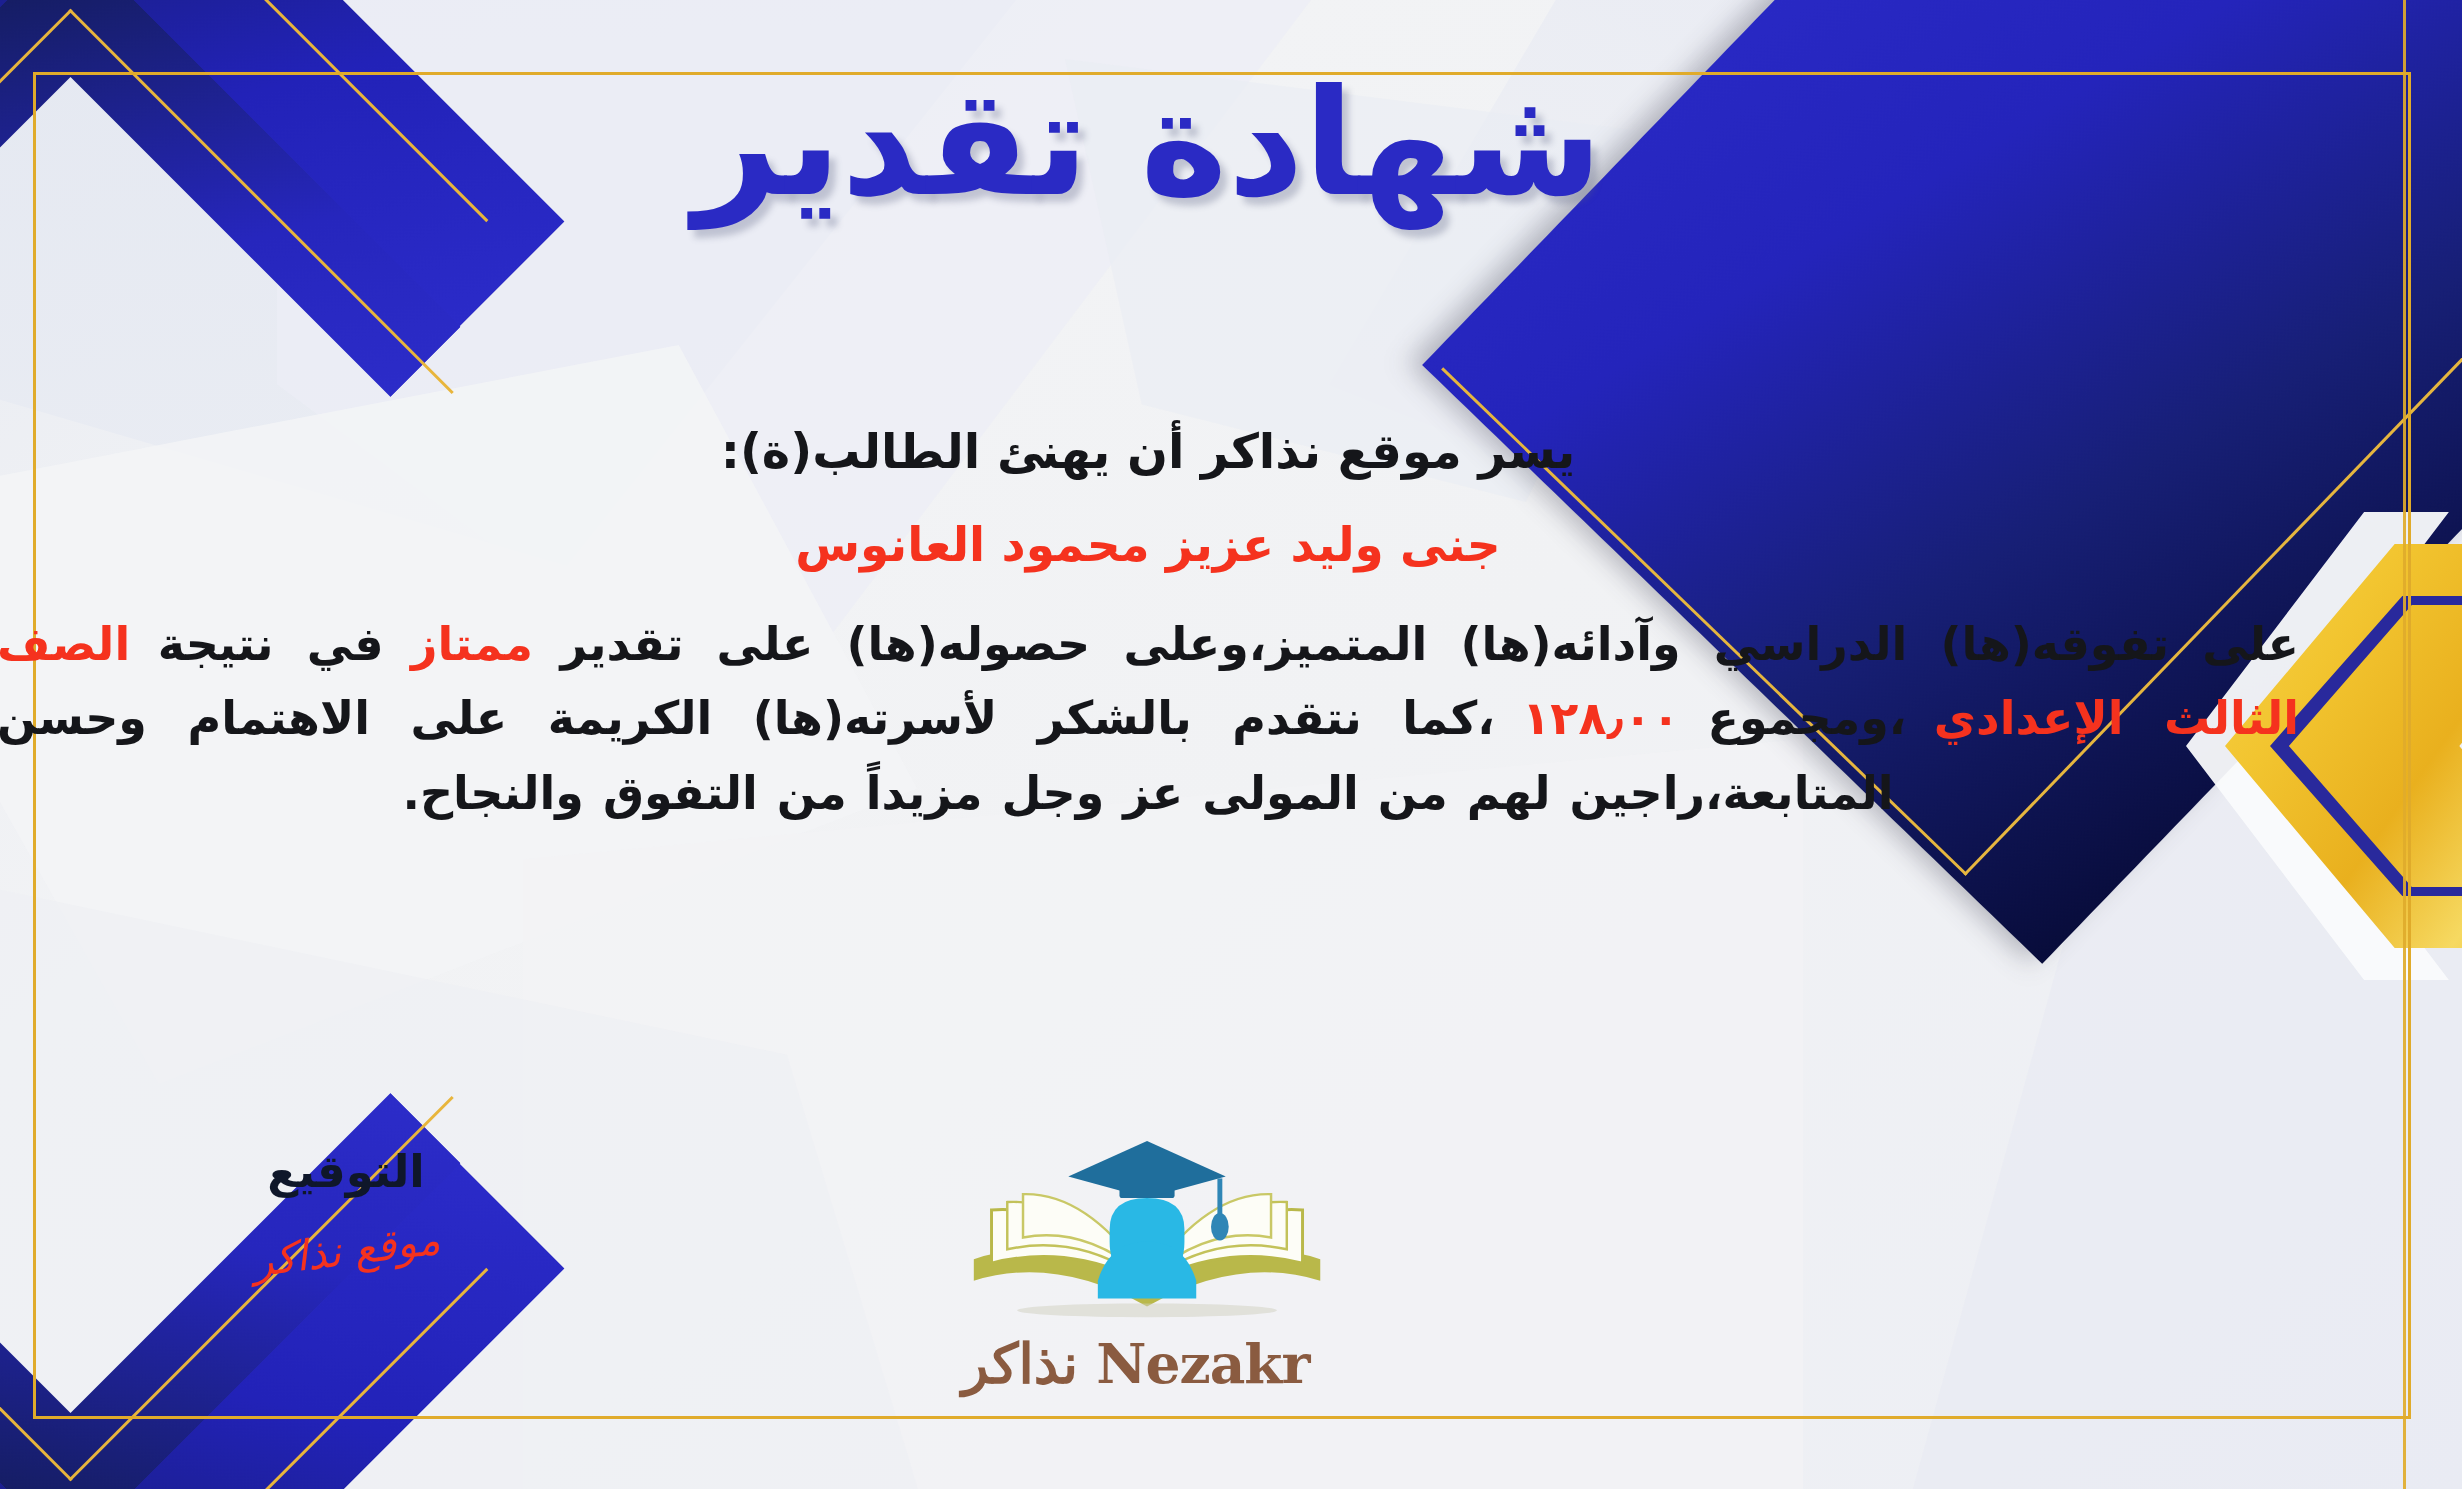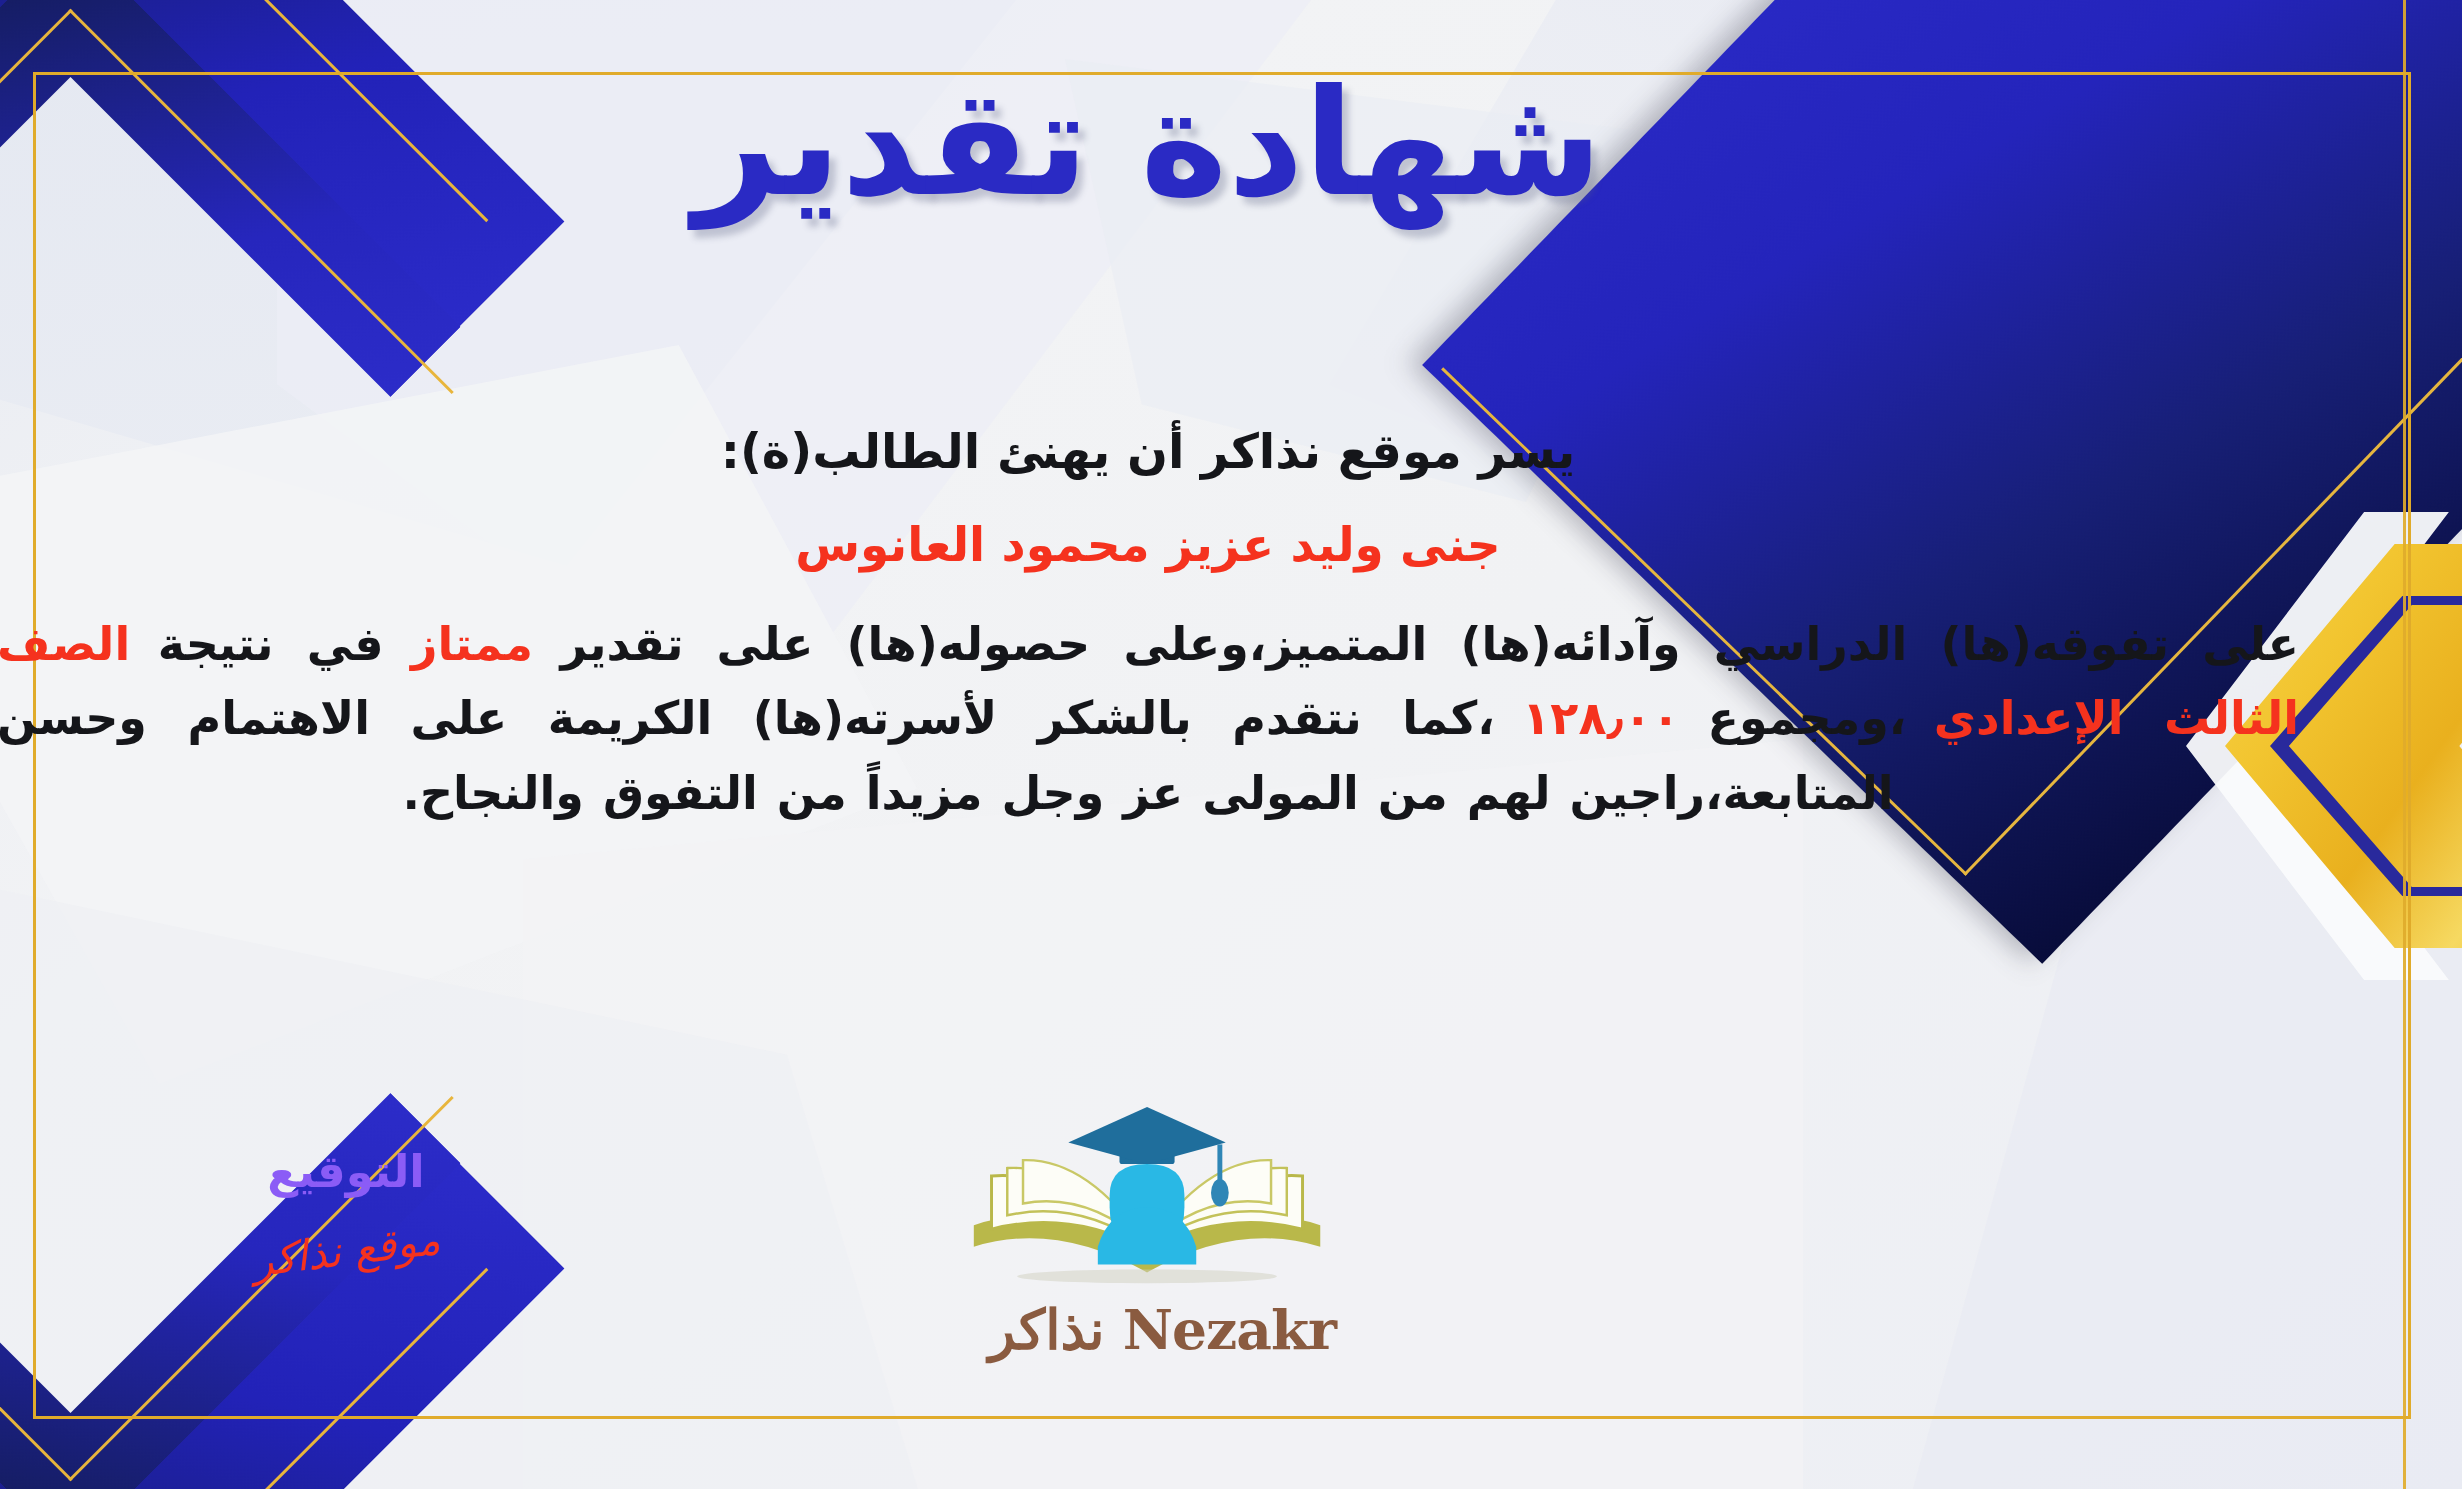--- a/index.html
+++ b/index.html
@@ -306,40 +306,40 @@
   .sig-block {
     position: absolute;
     left: 325px;
     top: 1147px;
     width: 374px;
     text-align: center;
   }
   .sig-label {
     font-size: 45px;
     font-weight: 700;
-    color: #8b5cf6;
+    color: #0f172a;
     line-height: 1.1;
   }
   .sig-scribble {
     margin-top: 29.5px;
     font-size: 42px;
     color: #f5321e;
     font-style: italic;
     transform: rotate(-7deg);
     display: inline-block;
     font-family: "DejaVu Serif", "Liberation Serif", serif;
   }
 
   
   .logo {
     position: absolute;
     left: 1128px;
-    top: 1099px;
+    top: 1133px;
     width: 374px;
-    text-align: right;
+    text-align: left;
   }
   .logo-mark { width: 374px; height: 207px; display: block; }
   .logo-word {
     margin-top: -8.9px;
     font-size: 55px;
     font-weight: 700;
     color: #8a5b40;
     letter-spacing: -1px;
     font-family: "DejaVu Serif", "Liberation Serif", serif;
   }

